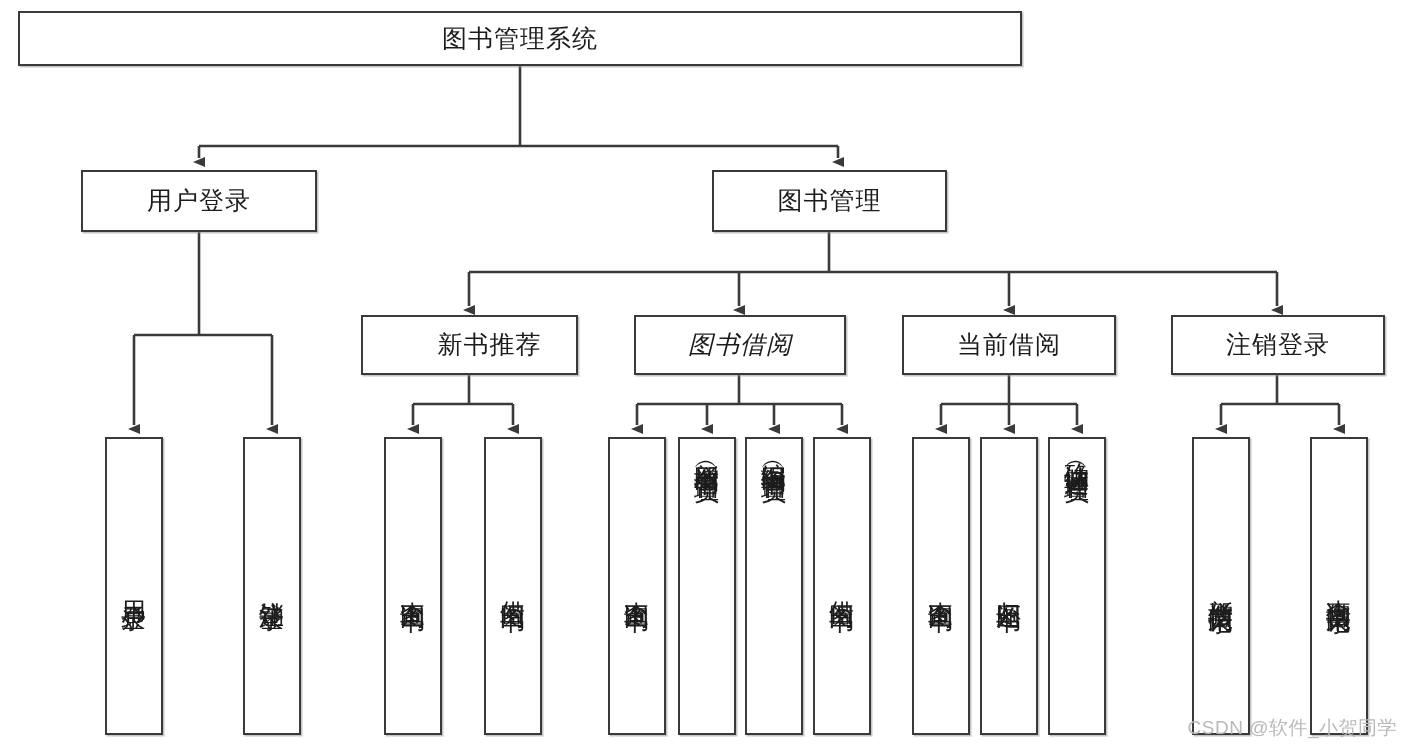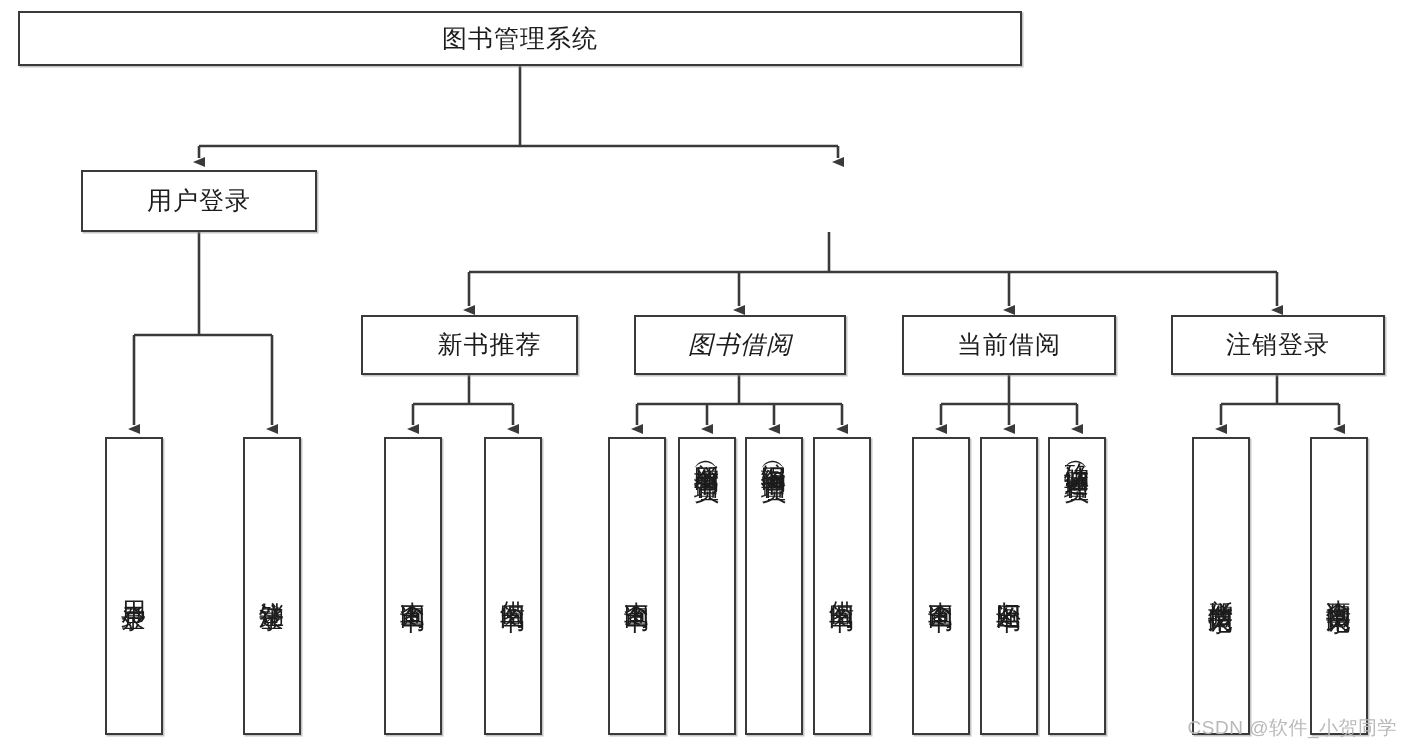--- a/index.html
+++ b/index.html
@@ -130,20 +130,23 @@
   </svg>
 
   <div class="node h root" style="left:18px; top:11px; width:1004px; height:55px;">
     <span>图书管理系统</span>
   </div>
 
   <div class="node h" style="left:81px; top:170px; width:236px; height:62px;">
     <span>用户登录</span>
   </div>
 
+  <div class="node h" style="left:712px; top:170px; width:235px; height:62px;">
+    <span>图书管理</span>
+  </div>
 
   <div class="node h" style="left:361px; top:315px; width:217px; height:60px;padding-left:40px;">
     <span>新书推荐</span>
   </div>
 
   <div class="node h" style="left:634px; top:315px; width:212px; height:60px;font-style:italic;">
     <span>图书借阅</span>
   </div>
 
   <div class="node h" style="left:902px; top:315px; width:214px; height:60px;text-align:right;">

